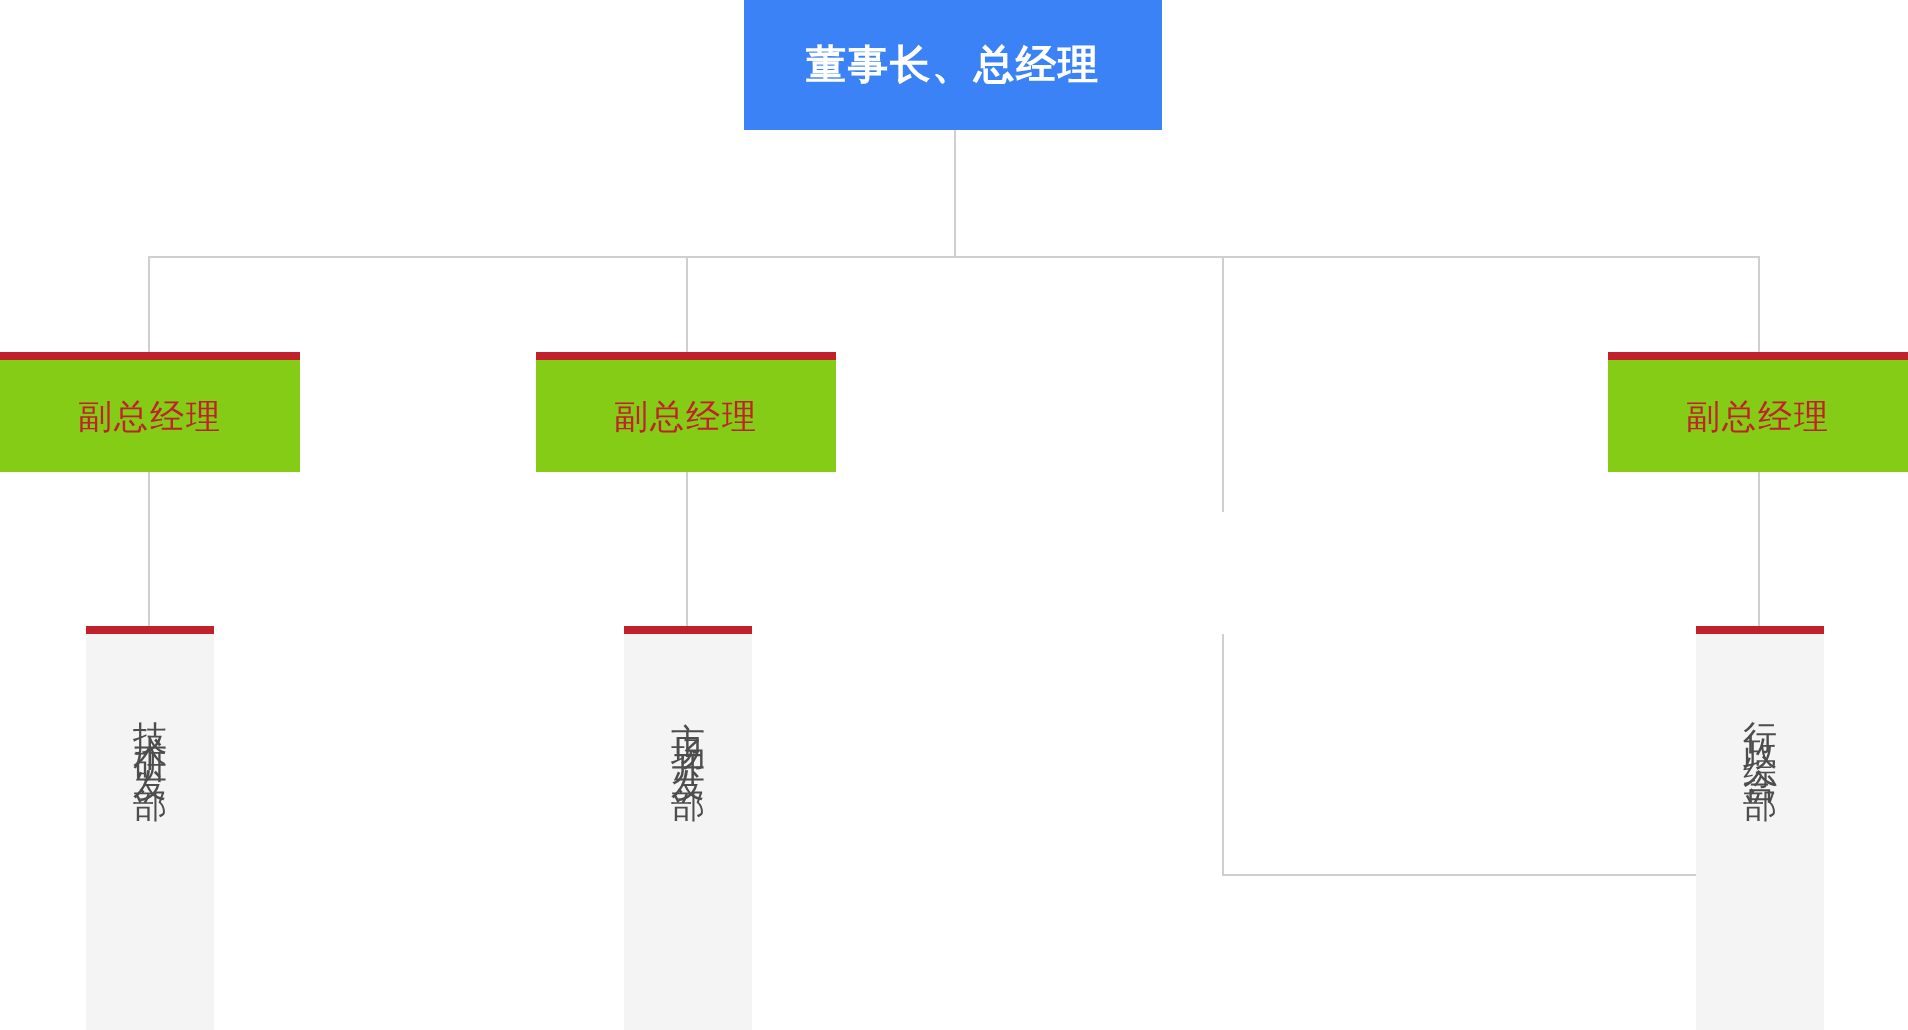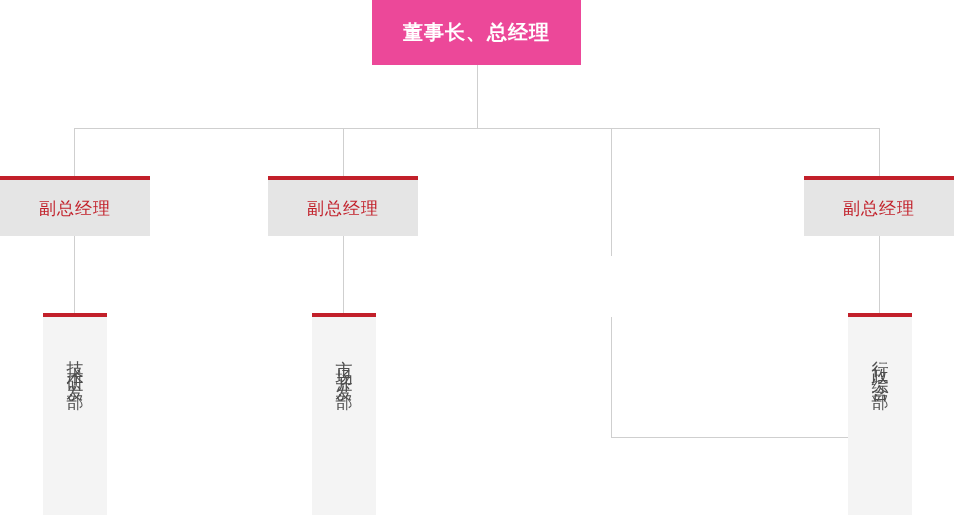--- a/index.html
+++ b/index.html
@@ -31,29 +31,29 @@
   .node {
     position: absolute;
     box-sizing: border-box;
     display: flex;
     align-items: center;
     justify-content: center;
     text-align: center;
   }
 
   .node.root {
-    background: #ec4899;
+    background: #3b82f6;
     color: #ffffff;
     font-size: 20px;
     font-weight: bold;
     letter-spacing: 1px;
   }
 
   .node.mid {
-    background: #e5e5e5;
+    background: #84cc16;
     border-top: 4px solid #c2202a;
     color: #c2202a;
     font-size: 17px;
     letter-spacing: 1px;
   }
 
   .node.dept {
     background: #f4f4f4;
     border-top: 4px solid #c2202a;
     color: #4d4d4d;

